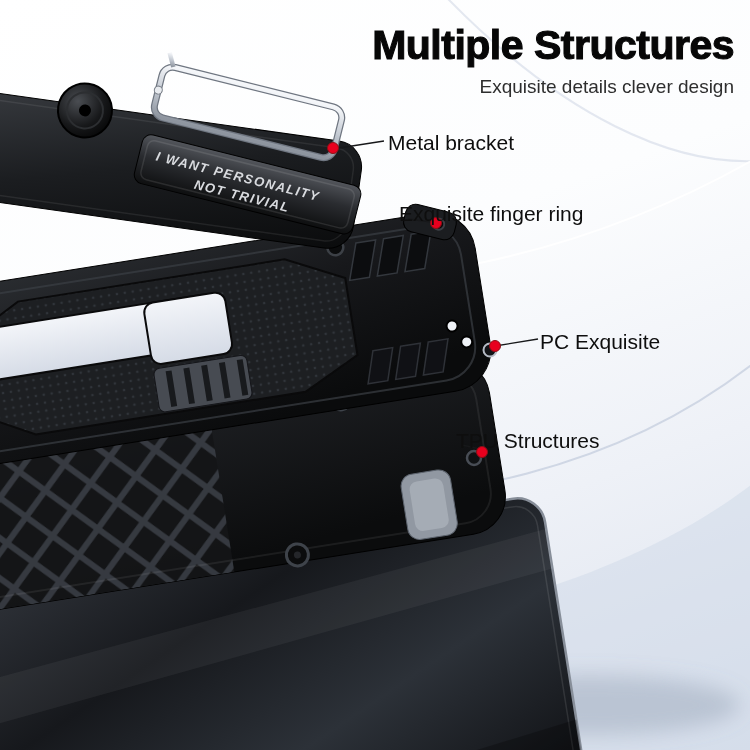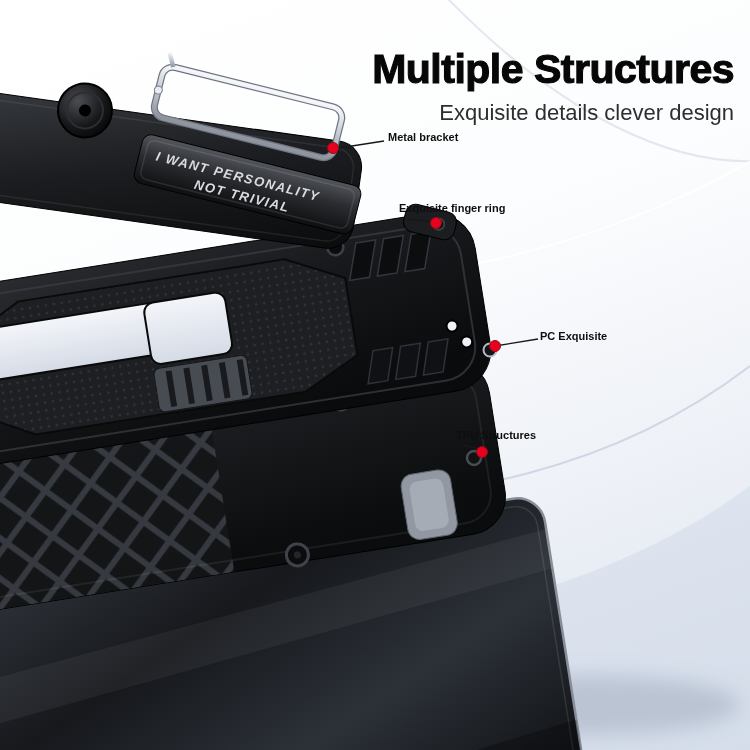--- a/index.html
+++ b/index.html
@@ -2,28 +2,28 @@
 <html><head>
 <meta charset="utf-8">
 <style>
   html,body{margin:0;padding:0;background:#ffffff;}
   .stage{
     position:relative;width:750px;height:750px;overflow:hidden;
     background:linear-gradient(160deg,#ffffff 0%,#fcfdfe 38%,#eef1f7 68%,#dce2ed 100%);
     font-family:"Liberation Sans",sans-serif;
   }
   .art{position:absolute;left:0;top:0;}
-  .header{position:absolute;top:24px;right:16px;text-align:right;margin-top:24px;}
+  .header{position:absolute;top:24px;right:16px;text-align:right;}
   .title{
     font-size:41px;font-weight:700;color:#070707;letter-spacing:-0.5px;
     -webkit-text-stroke:1.1px #070707;line-height:1.05;
   }
-  .subtitle{margin-top:9px;font-size:22px;color:#2e2e2e;font-weight:400;}
+  .subtitle{margin-top:9px;font-size:19px;color:#2e2e2e;font-weight:400;}
   .callout-label{
-    position:absolute;font-size:11px;font-weight:700;color:#0e0e0e;white-space:nowrap;
+    position:absolute;font-size:21px;font-weight:400;color:#0e0e0e;white-space:nowrap;
   }
   .engrave{
     font-family:"Liberation Sans",sans-serif;font-style:italic;font-weight:700;
     font-size:13px;letter-spacing:1.5px;fill:#d9dbdf;
   }
   .cline{stroke:#17181a;stroke-width:1.3;fill:none;}
   .cdot{stroke:#8c0f16;stroke-width:1;}
 </style>
 </head>
 <body>

